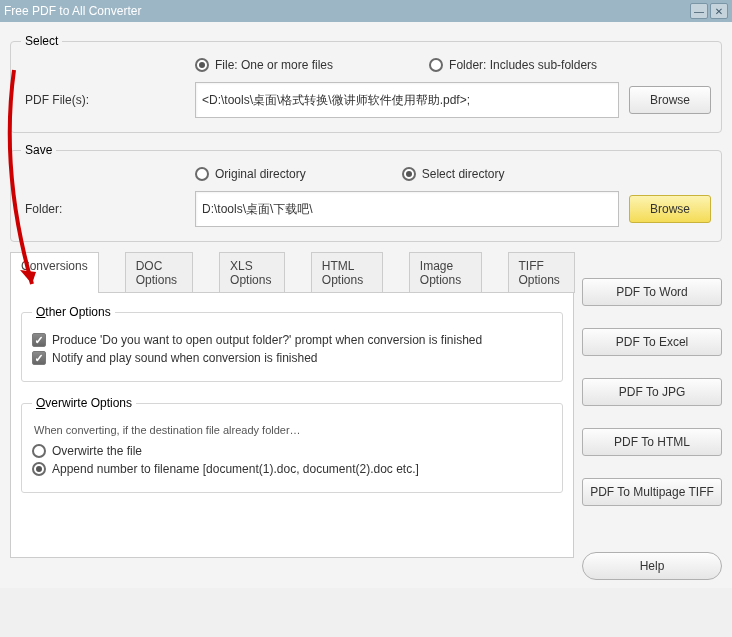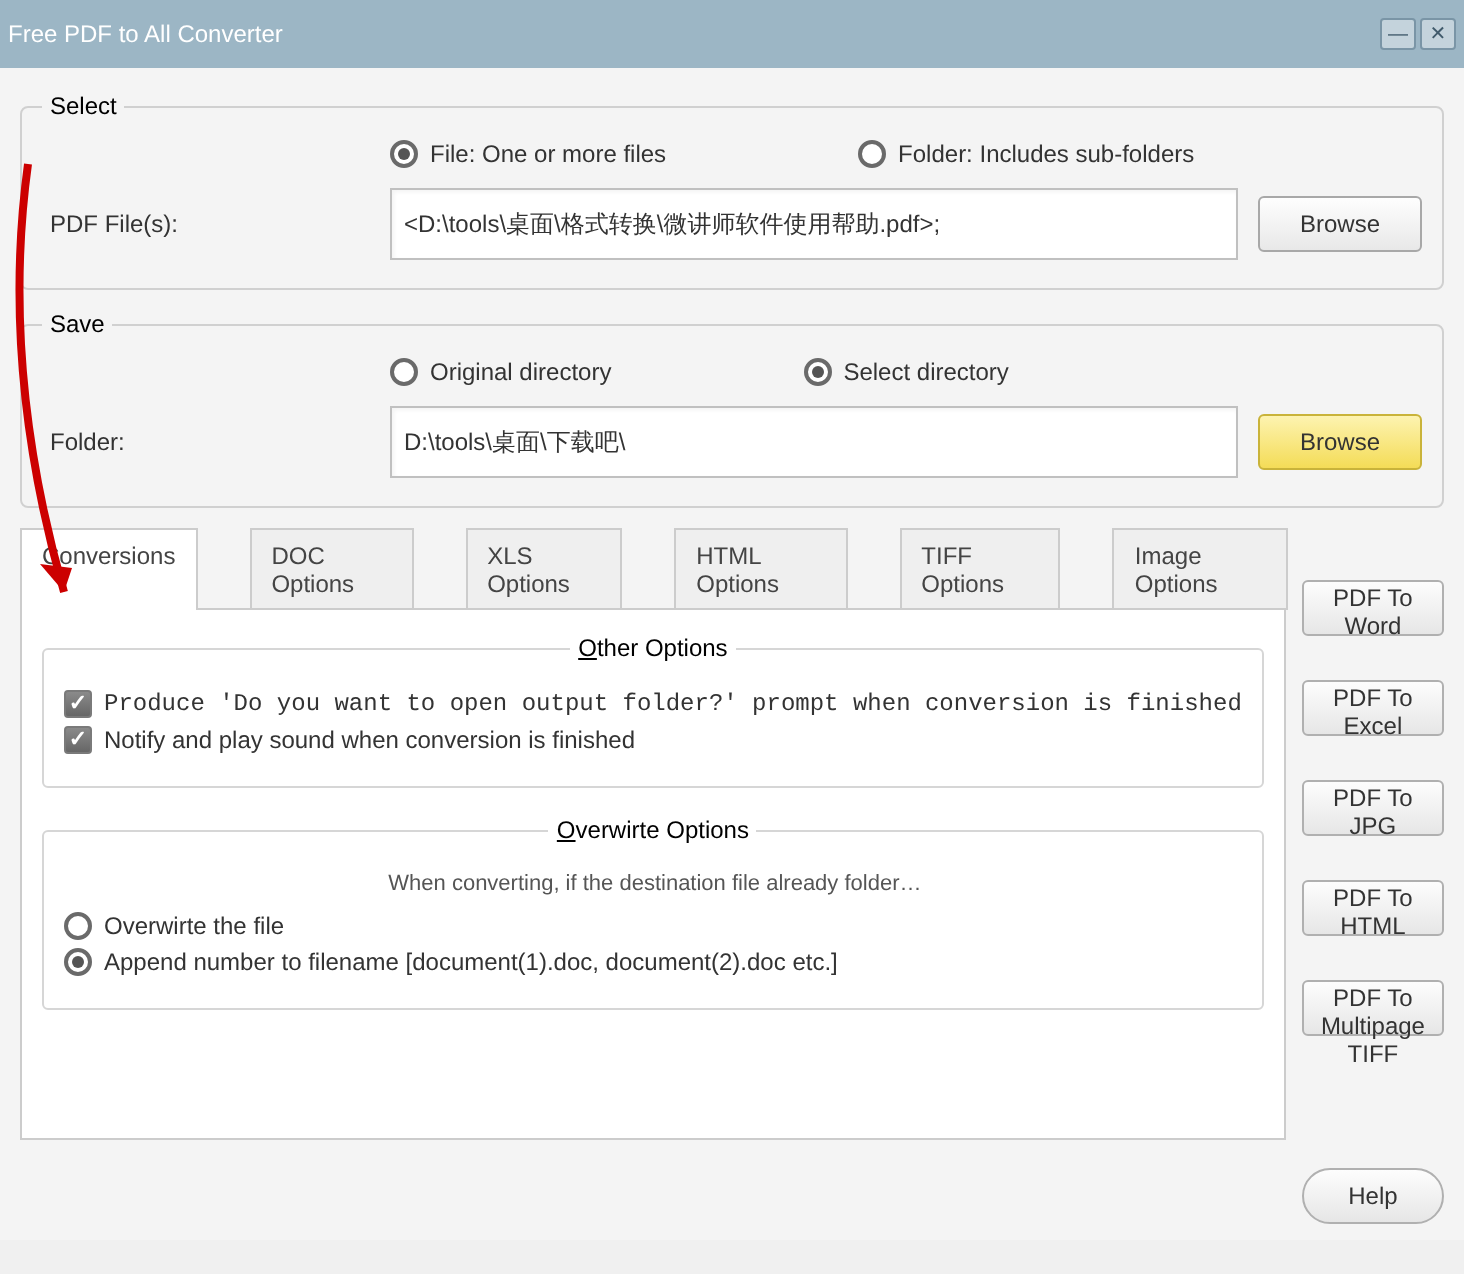--- a/index.html
+++ b/index.html
@@ -1,17 +1,17 @@
 <!DOCTYPE html>
 <html><head>
 <meta charset="utf-8">
 <style>
 * { box-sizing: border-box; font-family: "Segoe UI", Tahoma, sans-serif; }
 body { margin: 0; padding: 0; background: #f0f0f0; width: 732px; height: 637px; overflow: hidden; }
-.titlebar { background: #9cb6c5; height: 34px; display: flex; align-items: center; justify-content: space-between; padding: 0 4px; font-size: 12px; color: #fff; }
+.titlebar { background: #9cb6c5; height: 22px; display: flex; align-items: center; justify-content: space-between; padding: 0 4px; font-size: 12px; color: #fff; }
 .titlebar-buttons { display: flex; gap: 2px; }
 .titlebar-btn { width: 18px; height: 16px; background: #c4d3dc; border: 1px solid #7a95a6; display: flex; align-items: center; justify-content: center; font-size: 10px; color: #405a6b; cursor: pointer; border-radius: 2px; }
 .main { padding: 8px 10px; background: #f4f4f4; }
 fieldset { border: 1px solid #d0d0d0; border-radius: 4px; margin: 4px 0 10px 0; padding: 10px 10px 14px 10px; position: relative; }
 legend { font-size: 12px; color: #000000; padding: 0 4px; }
 .row { display: flex; align-items: center; gap: 10px; }
 .radio-row { padding-left: 174px; gap: 96px; margin-bottom: 10px; }
 .radio-opt { display: flex; align-items: center; gap: 6px; font-size: 12px; color: #333; }
 .radio-circle { width: 14px; height: 14px; border: 2px solid #6a6a6a; border-radius: 50%; display: flex; align-items: center; justify-content: center; background: #fff; }
 .radio-circle.checked::after { content: ""; width: 6px; height: 6px; background: #555; border-radius: 50%; }
@@ -20,22 +20,22 @@
 .btn { height: 28px; padding: 0 20px; border: 1px solid #a8a8a8; border-radius: 3px; background: linear-gradient(#fefefe,#e8e8e8); font-size: 12px; color: #333; cursor: pointer; min-width: 80px; }
 .btn.highlight { background: linear-gradient(#fdf3b0,#f4dc57); border-color: #c9b33a; }
 .tabs-area { display: flex; gap: 8px; align-items: flex-start; margin-top: 8px; }
 .tabs-col { flex: 1; }
 .tabstrip { display: flex; font-size: 12px; color: #444; gap: 27px; }
 .tab { padding: 6px 10px; border: 1px solid #ccc; border-bottom: none; background: #efefef; margin-right: -1px; cursor: pointer; }
 .tab.active { background: #fff; position: relative; z-index: 2; border-top: 1px solid #ccc; border-left: 1px solid #ccc; border-right: 1px solid #ccc; }
 .tabcontent { border: 1px solid #ccc; background: #fff; padding: 12px 10px 30px 10px; position: relative; top: -1px; min-height: 266px; }
 .convert-col { width: 140px; display: flex; flex-direction: column; gap: 22px; padding-top: 26px; }
 .convert-btn { height: 28px; border: 1px solid #b0b0b0; border-radius: 3px; background: linear-gradient(#fdfdfd,#e6e6e6); font-size: 12px; color: #333; cursor: pointer; }
-.help-btn { height: 28px; border: 1px solid #b0b0b0; border-radius: 14px; background: linear-gradient(#fdfdfd,#e6e6e6); font-size: 12px; color: #333; cursor: pointer; margin-top: 44px; }
-.inner-fieldset { border: 1px solid #d6d6d6; border-radius: 3px; margin: 0 0 14px 0; padding: 10px 10px 12px 10px; text-align: center; }
+.help-btn { height: 28px; border: 1px solid #b0b0b0; border-radius: 14px; background: linear-gradient(#fdfdfd,#e6e6e6); font-size: 12px; color: #333; cursor: pointer; margin-top: 24px; }
+.inner-fieldset { border: 1px solid #d6d6d6; border-radius: 3px; margin: 0 0 14px 0; padding: 10px 10px 12px 10px; }
 .check-row { display: flex; align-items: center; gap: 6px; font-size: 12px; color: #333; margin: 4px 0; }
 .checkbox { width: 14px; height: 14px; border: 1px solid #7a7a7a; background: linear-gradient(#8a8a8a,#666); display: flex; align-items: center; justify-content: center; border-radius: 2px; }
 .checkbox.checked::after { content: "✓"; color: #fff; font-size: 11px; font-weight: bold; line-height: 1; }
 .hint { font-size: 11px; color: #555; margin: 4px 0 8px 2px; }
 .und { text-decoration: underline; }
 .arrow { position: absolute; top: 40px; left: -8px; width: 60px; height: 240px; pointer-events: none; z-index: 10; }
 </style>
 </head>
 <body>
 
@@ -92,30 +92,30 @@
     </div>
   </fieldset>
 
   <div class="tabs-area">
     <div class="tabs-col">
       <div class="tabstrip">
         <div class="tab active">Conversions</div>
         <div class="tab">DOC Options</div>
         <div class="tab">XLS Options</div>
         <div class="tab">HTML Options</div>
+        <div class="tab">Image Options</div>
         <div class="tab">TIFF Options</div>
-        <div class="tab">Image Options</div>
       </div>
       <div class="tabcontent">
 
         <fieldset class="inner-fieldset">
           <legend><span class="und">O</span>ther Options</legend>
           <div class="check-row">
             <span class="checkbox checked"></span>
-            <span style="white-space:nowrap;overflow:hidden;font-family:Liberation Mono, monospace;">Produce 'Do you want to open output folder?' prompt when conversion is finished</span>
+            <span style="white-space:nowrap;overflow:hidden;">Produce 'Do you want to open output folder?' prompt when conversion is finished</span>
           </div>
           <div class="check-row">
             <span class="checkbox checked"></span>
             <span>Notify and play sound when conversion is finished</span>
           </div>
         </fieldset>
 
         <fieldset class="inner-fieldset">
           <legend><span class="und">O</span>verwirte Options</legend>
           <div class="hint">When converting, if the destination file already folder…</div>

